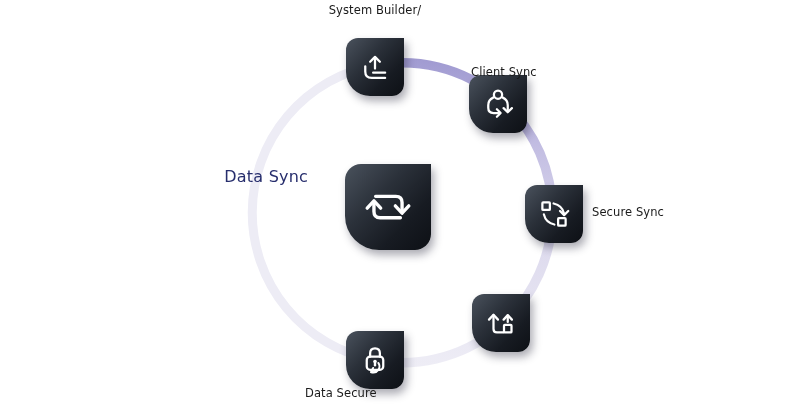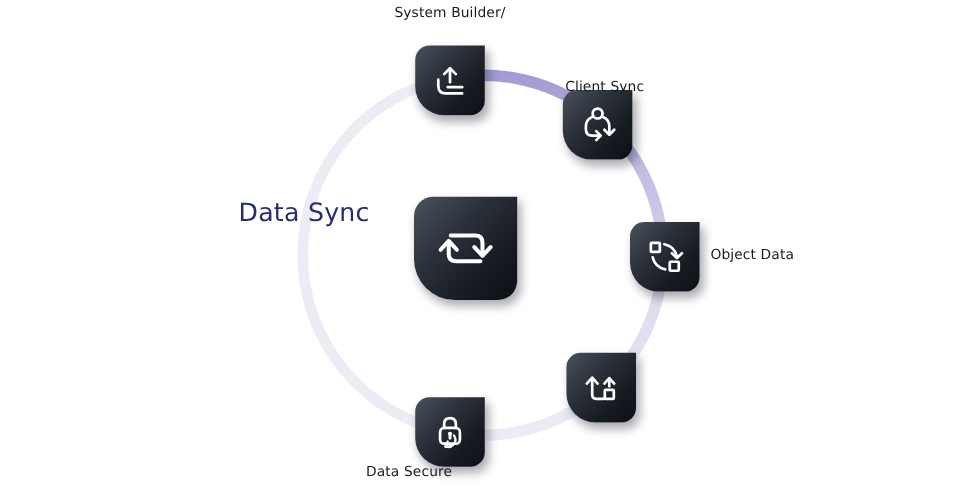--- a/index.html
+++ b/index.html
@@ -42,21 +42,21 @@
   .label-object-sync{left:592px;top:206px;}
   .label-object-extractor{left:432px;top:350px;width:140px;text-align:center;}
   .label-data-secure{left:305px;top:387px;width:140px;}
 
   
   .suite-title{
     position:absolute;z-index:3;
     left:120px;top:162px;width:188px;
     text-align:right;
     color:#272e6d;
-    font-size:21px;line-height:30.5px;
+    font-size:16px;line-height:30.5px;
     letter-spacing:.2px;
   }
 </style>
 </head>
 <body>
 
 <div class="stage">
 
   <svg class="ring-svg" width="800" height="414" viewBox="0 0 800 414">
     <defs>
@@ -96,21 +96,21 @@
   <div class="tile sat tile-client-sync">
     <svg width="36" height="36" viewBox="0 0 48 48" fill="none" stroke="#ffffff" stroke-width="3" stroke-linecap="round" stroke-linejoin="round">
       <circle cx="24" cy="11.5" r="5.5"></circle>
       <path d="M17.5 15.5 Q11 18.5 11 25.5 V29 Q11 36 18 36 H25"></path>
       <path d="M22.5 31 L27.5 36 L22.5 41"></path>
       <path d="M30.5 15.5 Q37 18.5 37 25.5 V33.5"></path>
       <path d="M31.5 29.5 L37 35 L42.5 29.5"></path>
     </svg>
   </div>
 
-  <div class="node-label label-object-sync">Object Data</div>
+  <div class="node-label label-object-sync">Secure Sync</div>
   <div class="tile sat tile-object-sync">
     <svg width="36" height="36" viewBox="0 0 48 48" fill="none" stroke="#ffffff" stroke-width="3" stroke-linecap="round" stroke-linejoin="round">
       <rect x="8.5" y="8.5" width="10" height="10" rx="1"></rect>
       <rect x="29.5" y="29.5" width="10" height="10" rx="1"></rect>
       <path d="M23.5 10 Q35 12.5 37.5 23.5"></path>
       <path d="M32 20 L37.5 25.5 L43 20"></path>
       <path d="M24.5 38 Q13 35.5 10.5 24.5"></path>
     </svg>
   </div>
 

